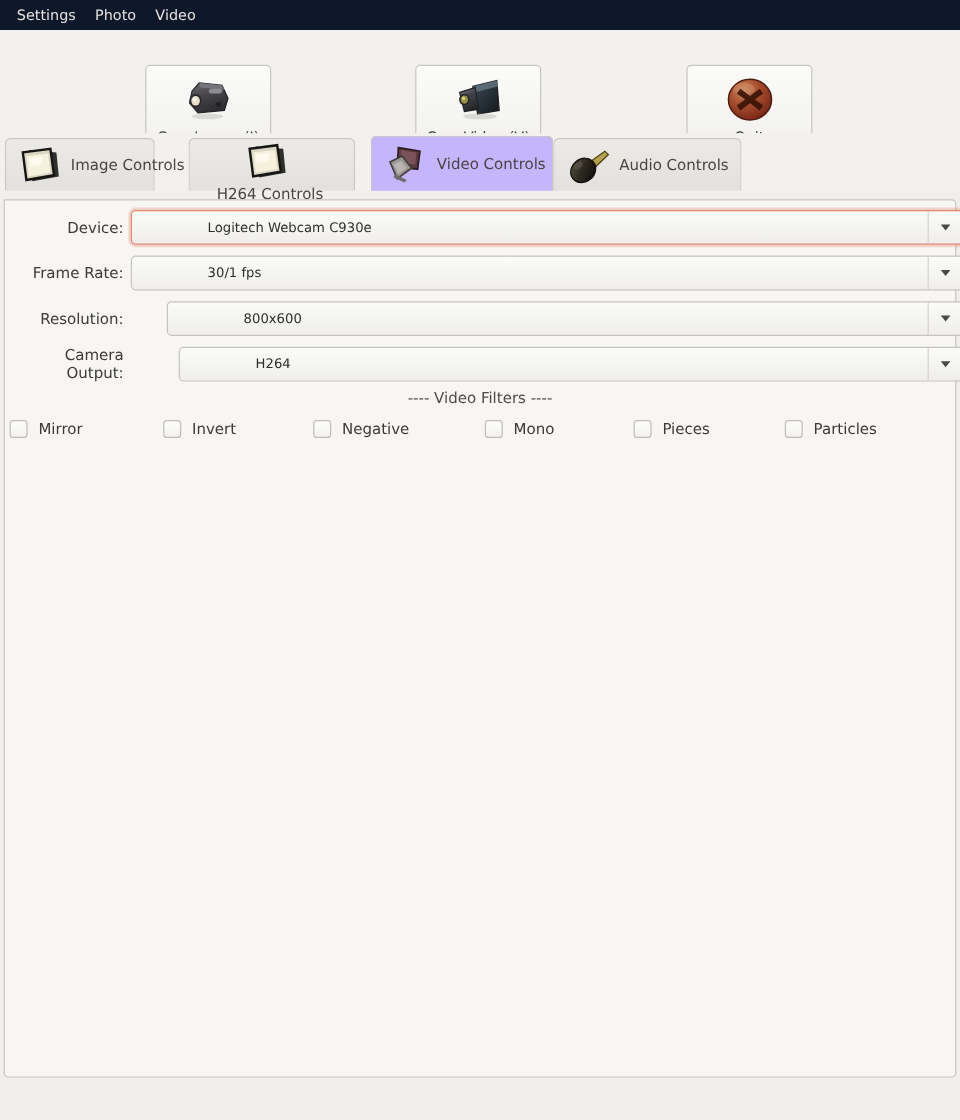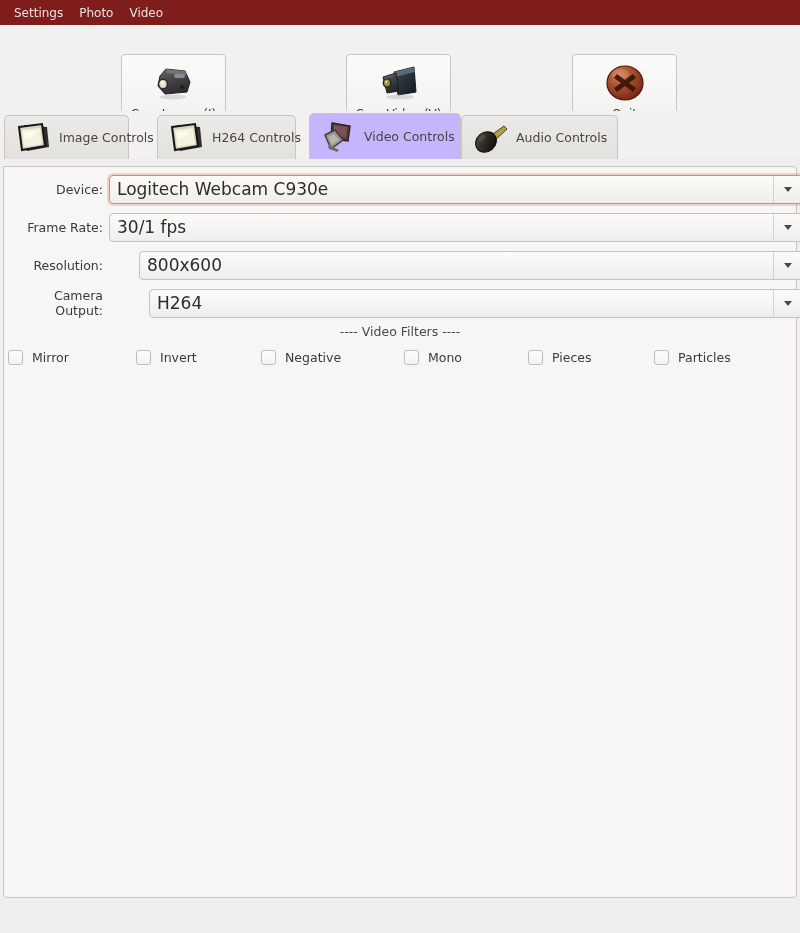--- a/index.html
+++ b/index.html
@@ -8,21 +8,21 @@
     width: 800px;
     height: 933px;
     background: #f0efed;
     font-family: "DejaVu Sans", sans-serif;
     overflow: hidden;
   }
 
   
   .menubar {
     height: 25px;
-    background: #7f1d1d;
+    background: #0f172a;
     display: flex;
     align-items: center;
     padding-left: 6px;
     box-sizing: border-box;
   }
   .menubar-item {
     color: #e6e3e0;
     font-size: 12px;
     padding: 3px 8px;
     line-height: 1;
@@ -100,21 +100,21 @@
     align-items: center;
     justify-content: center;
     flex: 0 0 auto;
   }
   .tab-label {
     font-size: 12.5px;
     color: #484542;
     white-space: nowrap;
   }
   #tab-image-controls { left: 4px;   width: 125px; }
-  #tab-h264-controls  { left: 157px; width: 139px; }
+  #tab-h264-controls  { left: 157px; width: 139px; flex-direction: column; }
   #tab-video-controls { left: 309px; width: 152px; }
   #tab-audio-controls { left: 461px; width: 157px; }
 
   
   .panel {
     position: absolute;
     left: 3px;
     top: 166px;
     width: 794px;
     height: 732px;
@@ -152,26 +152,27 @@
     border-radius: 4px;
     box-sizing: border-box;
     display: flex;
     align-items: center;
   }
   .combo.focused {
     border-color: #e2846a;
     box-shadow: 0 0 0 2px rgba(226,132,106,0.30);
   }
   .combo-value {
-    font-size: 17px;
+    font-size: 11px;
     color: #2e2d2b;
-    padding-left: 7px;
+    padding-left: 19px;
     flex: 1 1 auto;
     overflow: hidden;
     white-space: nowrap;
+    margin-left: 44px;
   }
   .combo-arrowbox {
     width: 28px;
     height: 100%;
     border-left: 1px solid #d5d2ce;
     display: flex;
     align-items: center;
     justify-content: center;
     flex: 0 0 auto;
   }

